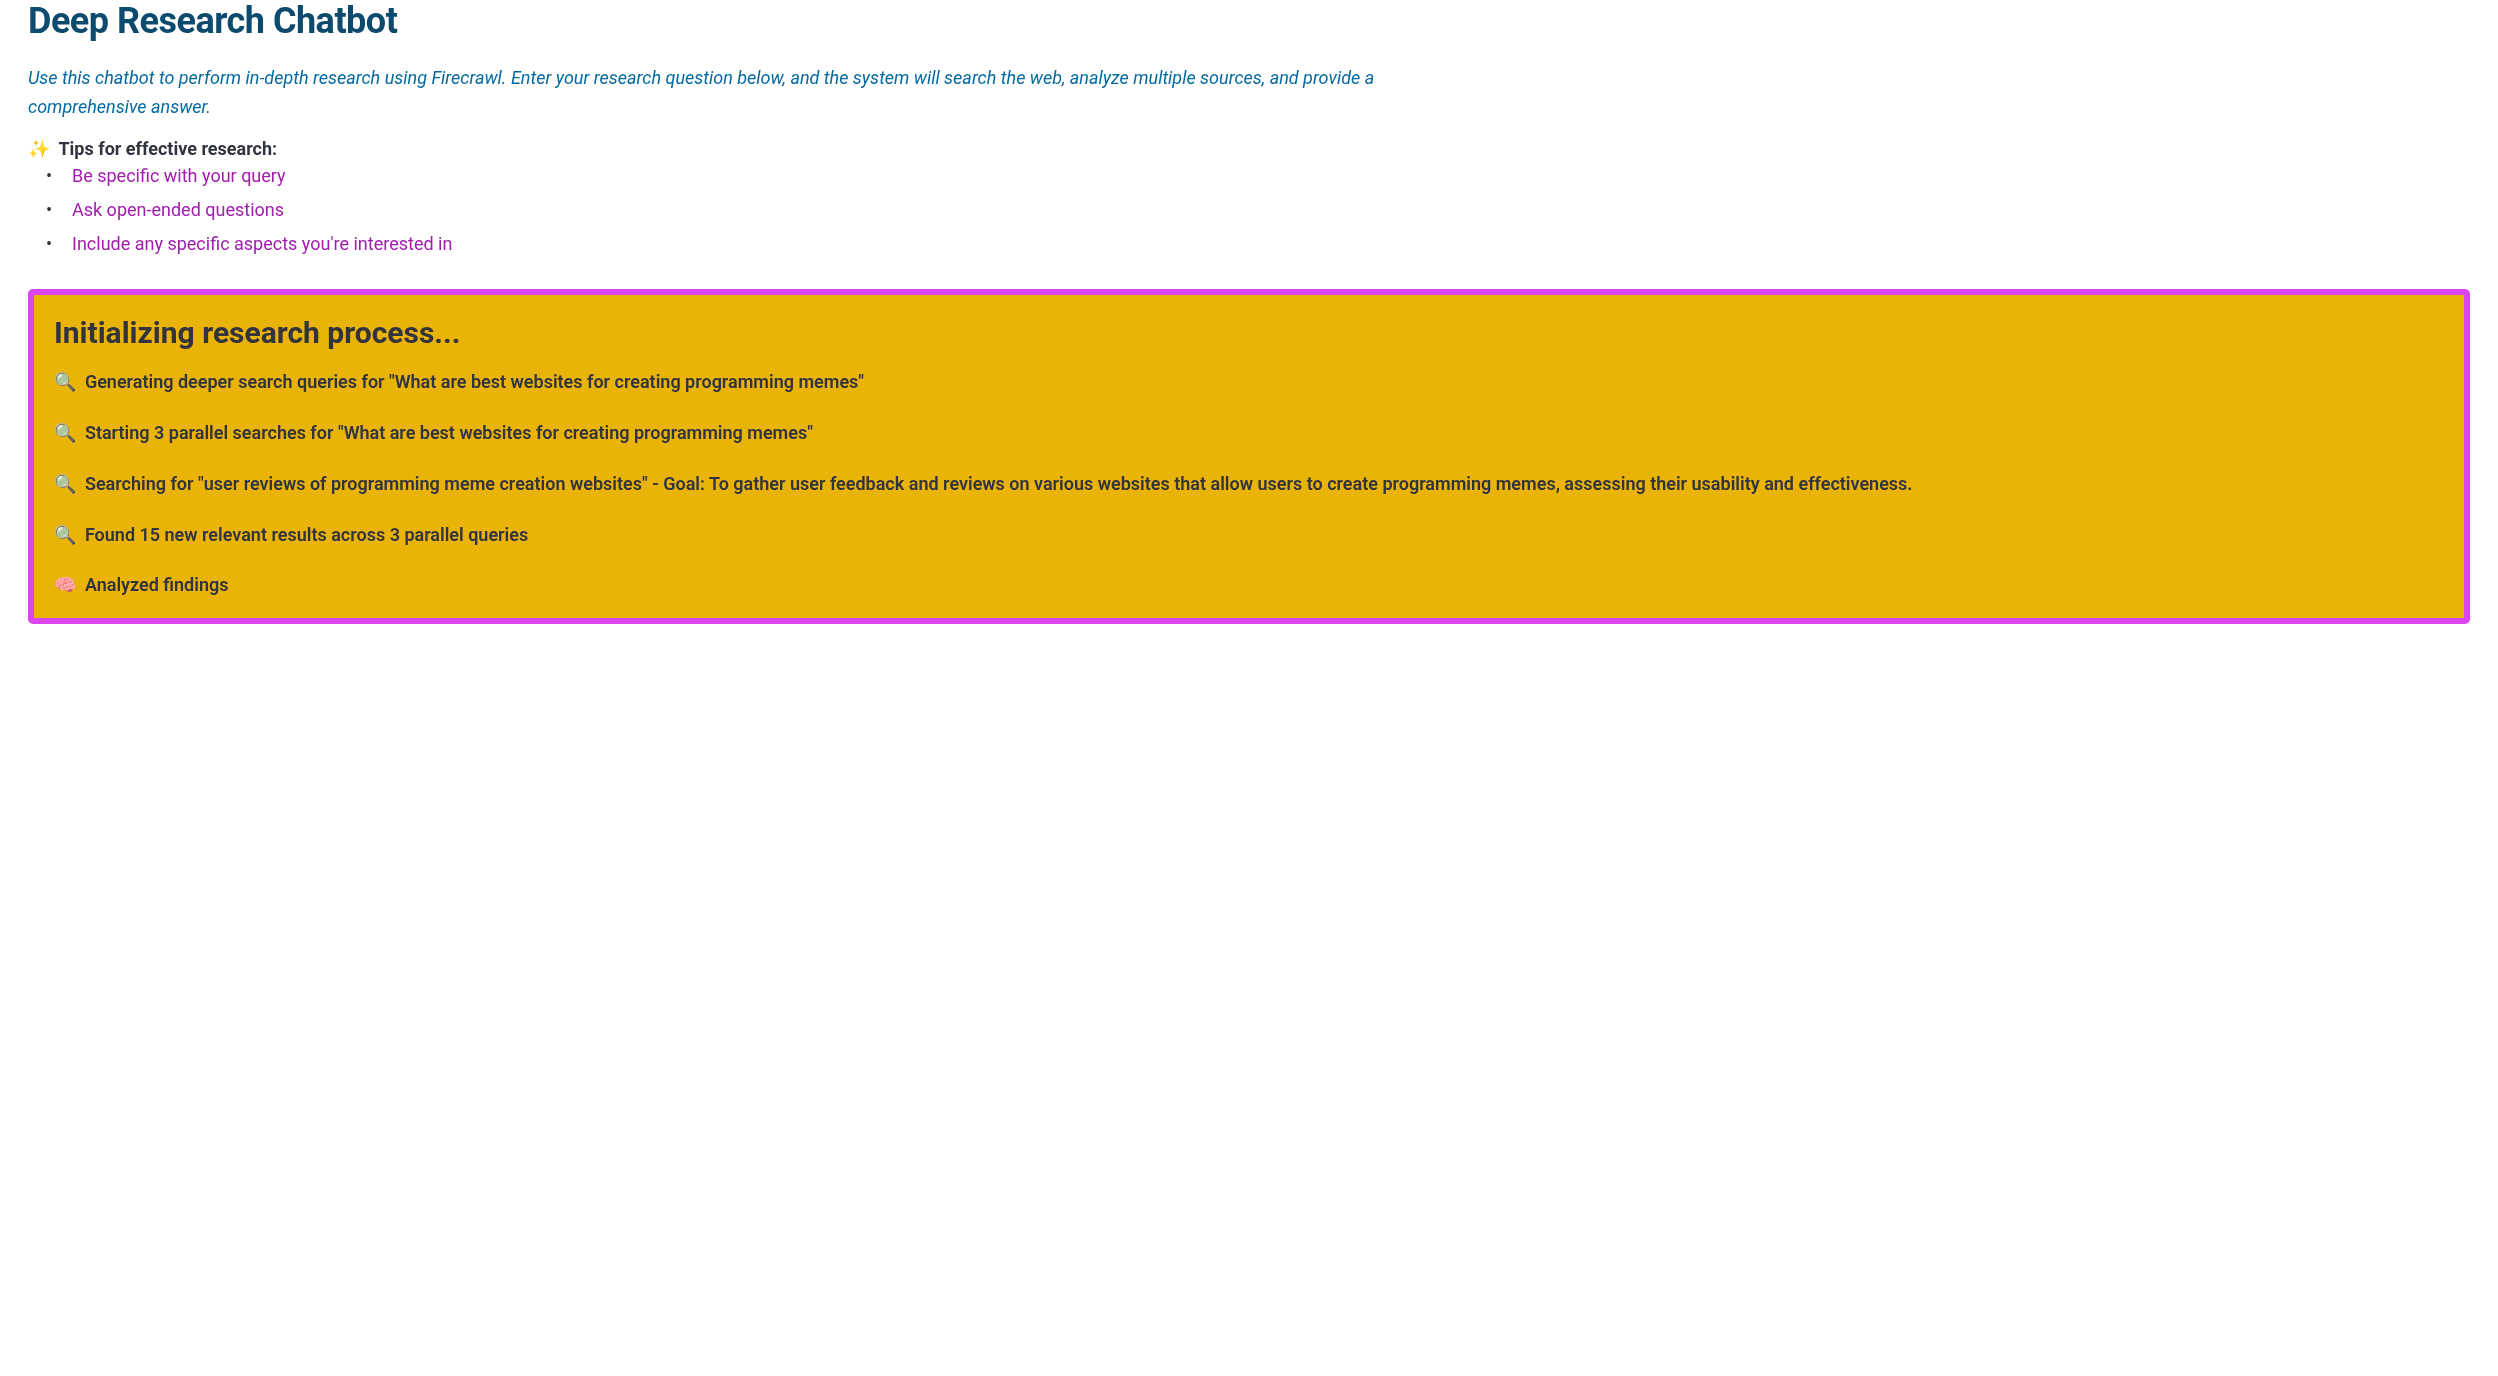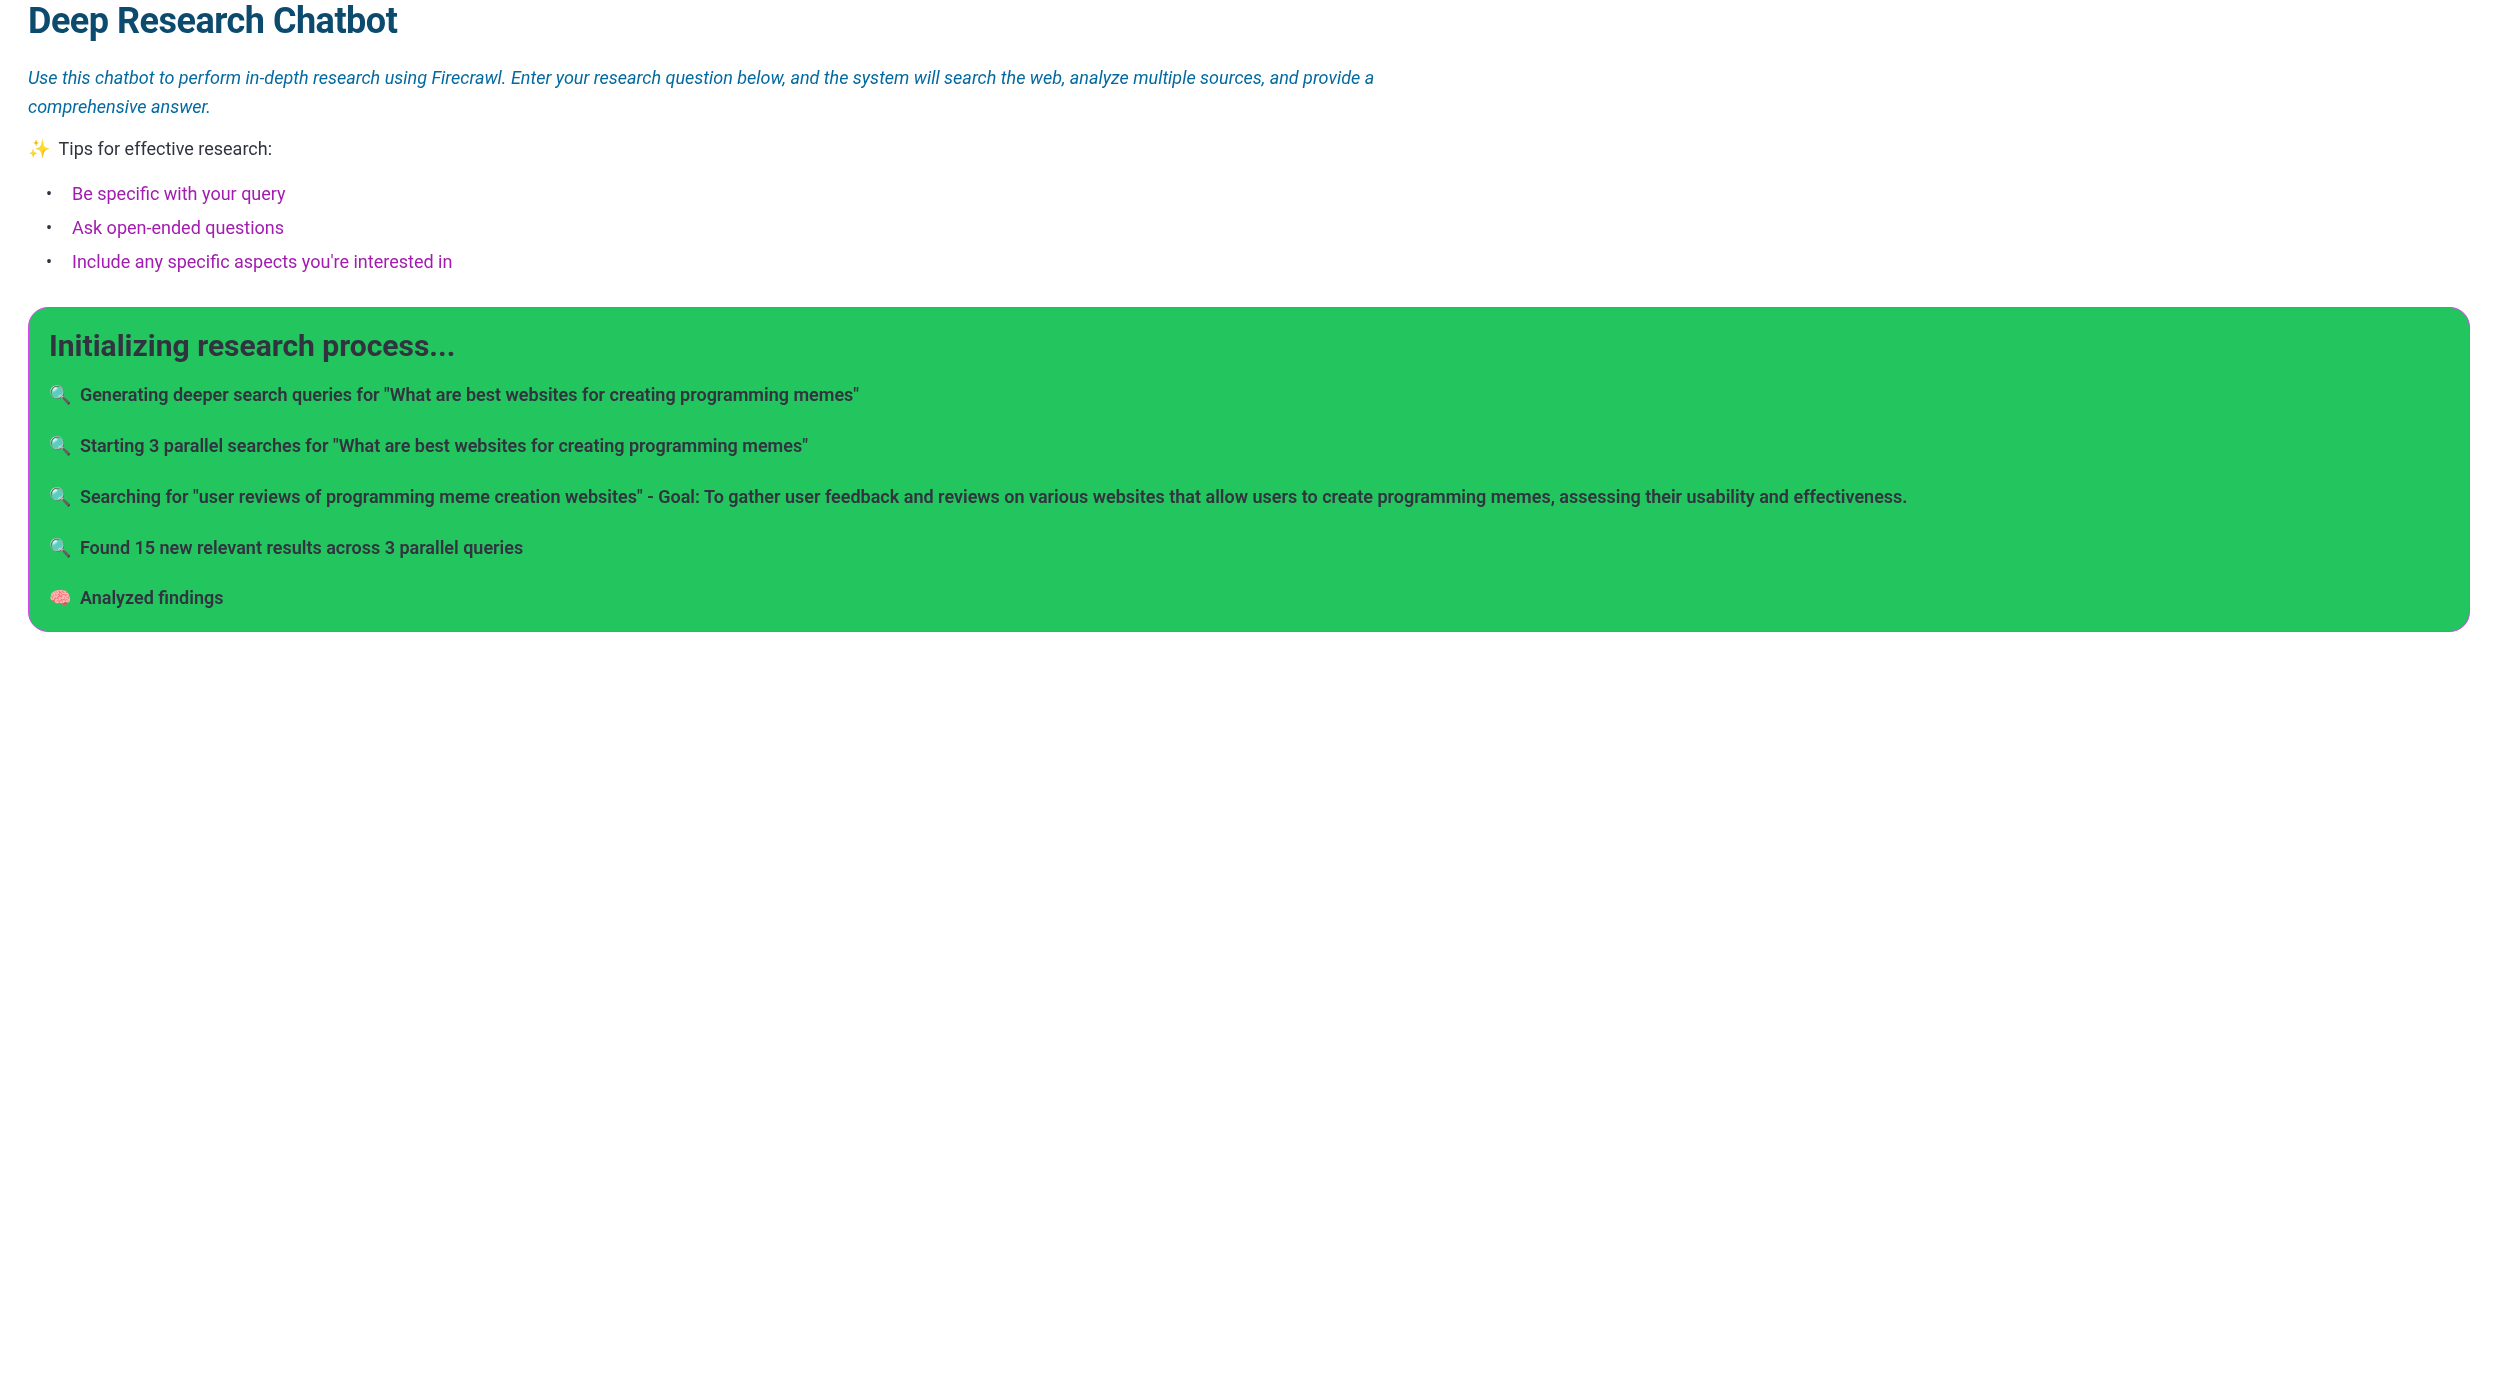--- a/index.html
+++ b/index.html
@@ -28,23 +28,22 @@
       font-size: 18px;
       line-height: 1.6;
       color: #0369a1;
       margin-bottom: 16px;
       max-width: 1400px;
       font-style: italic;
     }
 
     .tips-header {
       font-size: 18px;
-      font-weight: 400;
+      font-weight: 700;
       color: #31333f;
-      margin-bottom: 18px;
     }
 
     .tips-header .sparkles {
       color: #f5b642;
       margin-right: 4px;
     }
 
     .tips-list {
       list-style: none;
       margin-bottom: 28px;
@@ -62,24 +61,24 @@
     .tips-list li::before {
       content: "•";
       position: absolute;
       left: 0;
       top: 0;
       font-size: 18px;
       color: #31333f;
     }
 
     .research-panel {
-      border: 1px solid #d946ef;
-      border-radius: 20px;
+      border: 6px solid #d946ef;
+      border-radius: 5px;
       padding: 20px 20px 16px 20px;
-      background: #22c55e;
+      background: #eab308;
     }
 
     .panel-heading {
       font-size: 30px;
       font-weight: 700;
       color: #31333f;
       margin-bottom: 18px;
     }
 
     .activity-item {

